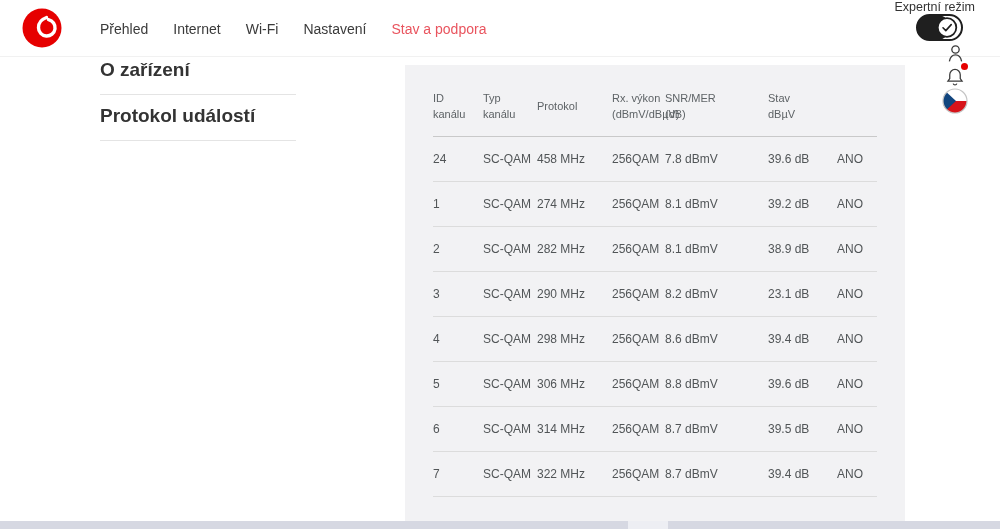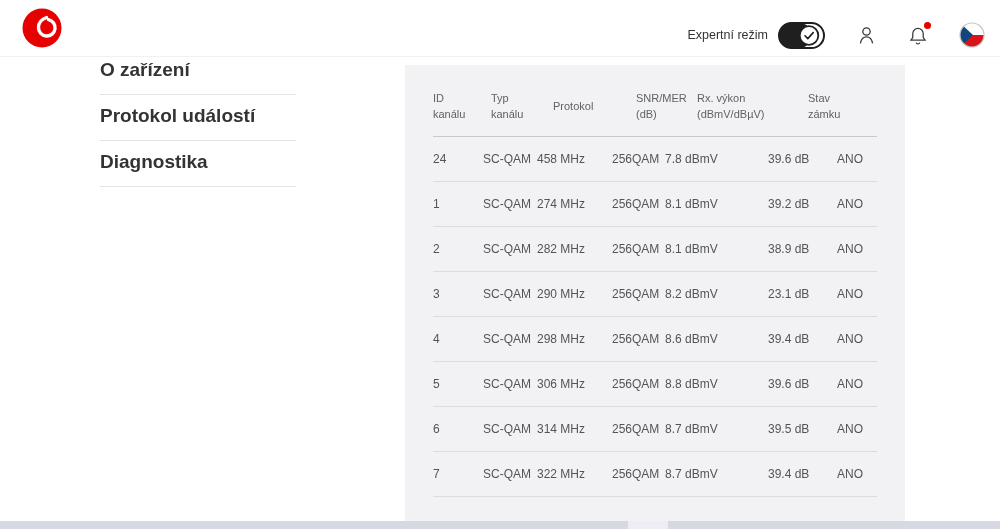--- a/index.html
+++ b/index.html
@@ -6,57 +6,64 @@
   html,body { width:1000px; height:529px; overflow:hidden; background:#fff;
     font-family:"Liberation Sans", sans-serif; }
 
   
   .header { position:absolute; left:0; top:0; width:1000px; height:57px; background:#fff;
     border-bottom:1px solid #f1f1f1; z-index:5; }
   .logo { position:absolute; left:22px; top:8px; width:40px; height:40px; }
   .nav { position:absolute; left:100px; top:0; height:57px; display:flex; align-items:center; gap:25px; }
   .nav-item { font-size:14px; color:#3a3a3a; cursor:pointer; white-space:nowrap; }
   .nav-item.active { color:#e9545e; }
-  .header-right { position:absolute; right:15px; top:0; height:70px; display:flex; align-items:center; }
+  .header-right { position:absolute; right:15px; top:0; height:70px; display:flex; align-items:center;flex-direction:column; }
   .expert-label { font-size:12.5px; color:#333; margin-right:10px; }
   .toggle { width:47px; height:27px; cursor:pointer; }
   .icon-btn { position:relative; margin-left:31px; cursor:pointer; display:flex; align-items:center; }
   .bell-dot { position:absolute; right:-3px; top:-2px; width:7px; height:7px; border-radius:50%; background:#e60000; }
 
   
   .sidebar { position:absolute; left:100px; top:55px; width:196px; background:#fff; }
   .side-item { font-size:19px; font-weight:700; color:#333; padding:10px 0 13px;
     border-bottom:1px solid #e4e4e4; cursor:pointer; }
   .side-item:first-child { padding-top:4px; }
 
   
   .panel { position:absolute; left:405px; top:65px; width:500px; height:456px; background:#f2f2f4; }
   .thead, .trow { display:grid; grid-template-columns:50px 54px 75px 53px 103px 69px 40px;
     margin:0 28px; align-items:center; }
-  .thead { padding:26px 0 13px; border-bottom:1px solid #c9c9c9;gap:8px; }
+  .thead { padding:26px 0 13px; border-bottom:1px solid #c9c9c9; }
   .th { font-size:11px; color:#5e6366; white-space:pre-line; line-height:1.45; }
   .trow { height:45px; border-bottom:1px solid #dcdcdc; }
   .td { font-size:12px; color:#515557; white-space:nowrap; }
 
   
   .hscrollbar { position:absolute; left:0; bottom:0; width:1000px; height:8px; background:#d6d8e2; }
   .hscroll-thumb { position:absolute; left:628px; top:0; width:40px; height:8px; background:#edeef3; }
 </style>
 </head>
 <body>
 
 <div class="header">
 
   <div class="logo">
     <svg width="40" height="40" viewBox="0 0 40 40">
       <circle cx="20" cy="20" r="19.5" fill="#e60000"></circle>
       <path d="M24.5 9.5 c-4.8 1.6 -8 5.4 -8 10.2 a8.3 8.3 0 1 0 10 -8.1" fill="none" stroke="#ffffff" stroke-width="3.4" stroke-linecap="round"></path>
     </svg>
   </div>
 
+  <div class="nav">
+    <span class="nav-item">Přehled</span>
+    <span class="nav-item">Internet</span>
+    <span class="nav-item">Wi-Fi</span>
+    <span class="nav-item">Nastavení</span>
+    <span class="nav-item active">Stav a podpora</span>
+  </div>
 
   <div class="header-right">
     <span class="expert-label">Expertní režim</span>
 
     <div class="toggle">
       <svg width="47" height="27" viewBox="0 0 47 27">
         <rect x="1" y="1" width="45" height="25" rx="12.5" fill="#ffffff" stroke="#1f1f1f" stroke-width="2"></rect>
         <rect x="1" y="1" width="33" height="25" rx="12.5" fill="#1f1f1f"></rect>
         <circle cx="31" cy="13.5" r="9.3" fill="#ffffff" stroke="#1f1f1f" stroke-width="1.8"></circle>
         <path d="M27 13.8 l2.8 2.8 l5.4 -6" fill="none" stroke="#1f1f1f" stroke-width="1.6" stroke-linecap="round" stroke-linejoin="round"></path>
@@ -92,36 +99,35 @@
         </g>
         <circle cx="13" cy="13" r="12" fill="none" stroke="#c4c4c4" stroke-width="1.2"></circle>
       </svg>
     </div>
   </div>
 </div>
 
 <div class="sidebar">
   <div class="side-item">O zařízení</div>
   <div class="side-item">Protokol událostí</div>
-  <div class="side-item">Diagnostika</div>
 </div>
 
 <div class="panel">
   <div class="thead" id="thead">
       <span class="th">ID
 kanálu</span>
       <span class="th">Typ
 kanálu</span>
       <span class="th">Protokol</span>
+      <span class="th">Rx. výkon
+(dBmV/dBµV)</span>
       <span class="th">SNR/MER
 (dB)</span>
-      <span class="th">Rx. výkon
-(dBmV/dBµV)</span>
       <span class="th">Stav
-zámku</span>
+dBµV</span>
     </div>
   <div id="tbody">
   <div class="trow">
     <span class="td">24</span>
     <span class="td">SC-QAM</span>
     <span class="td">458 MHz</span>
     <span class="td">256QAM</span>
     <span class="td">7.8 dBmV</span>
     <span class="td">39.6 dB</span>
     <span class="td">ANO</span>

